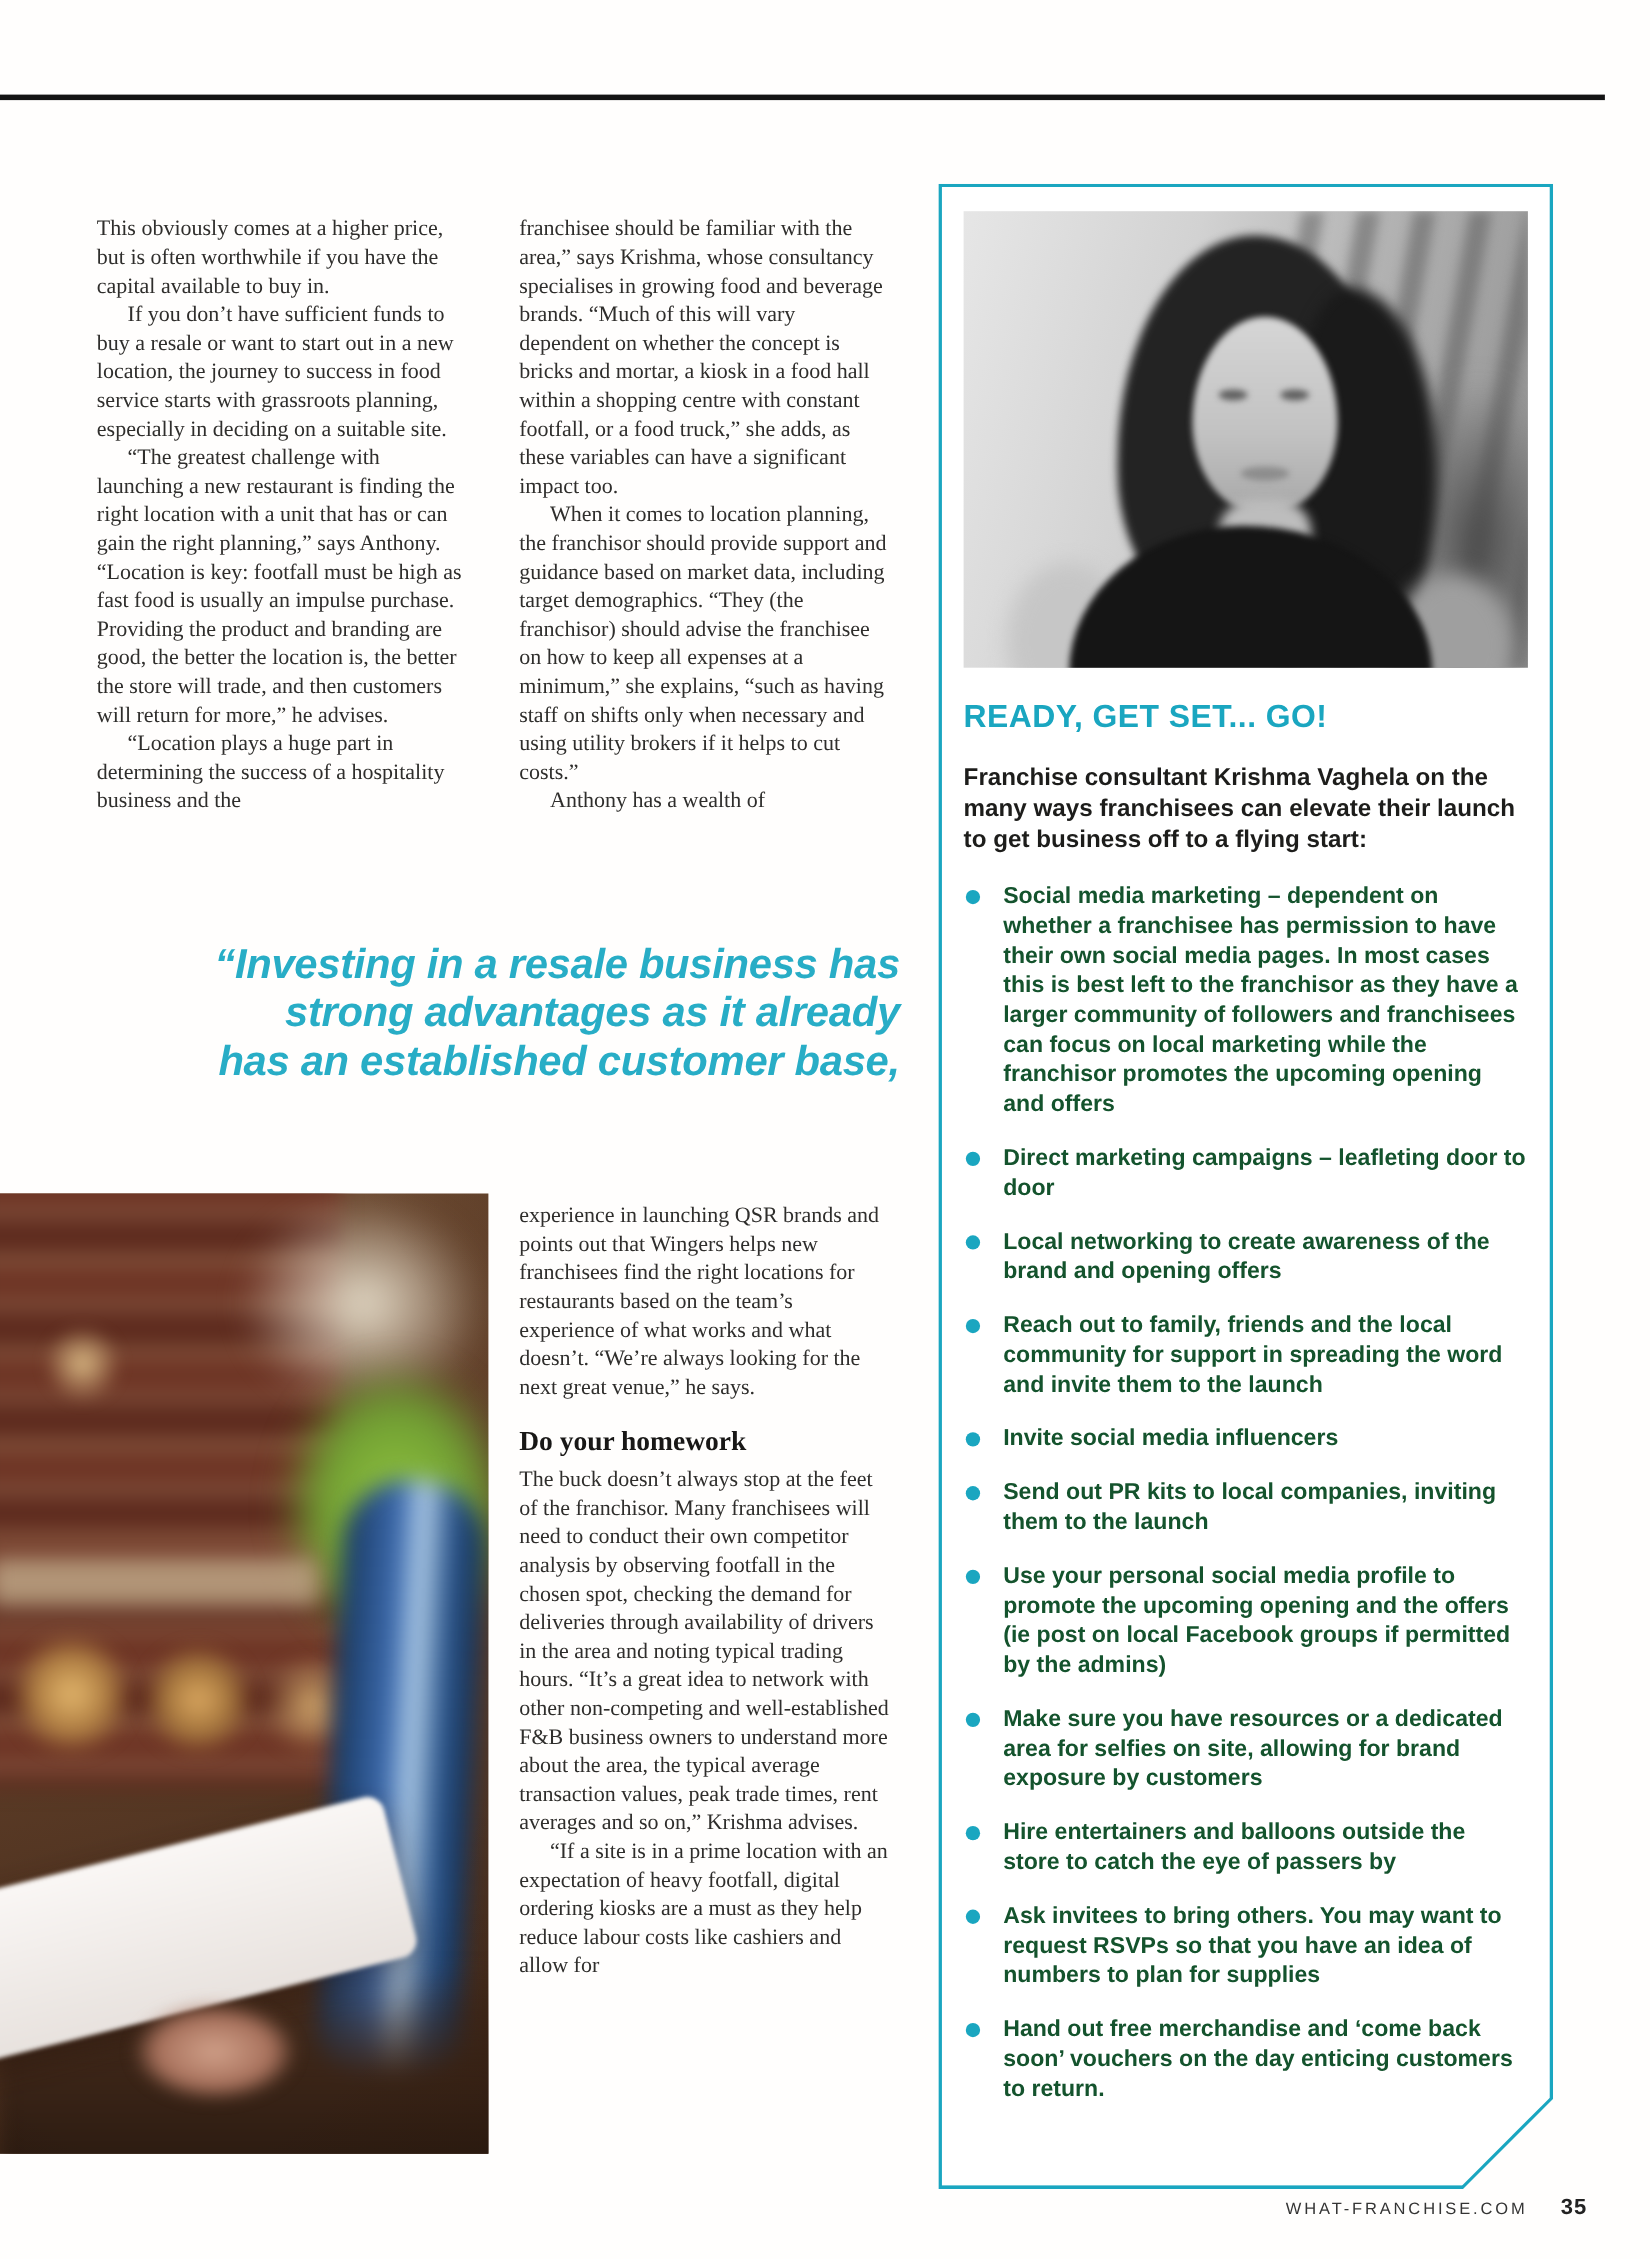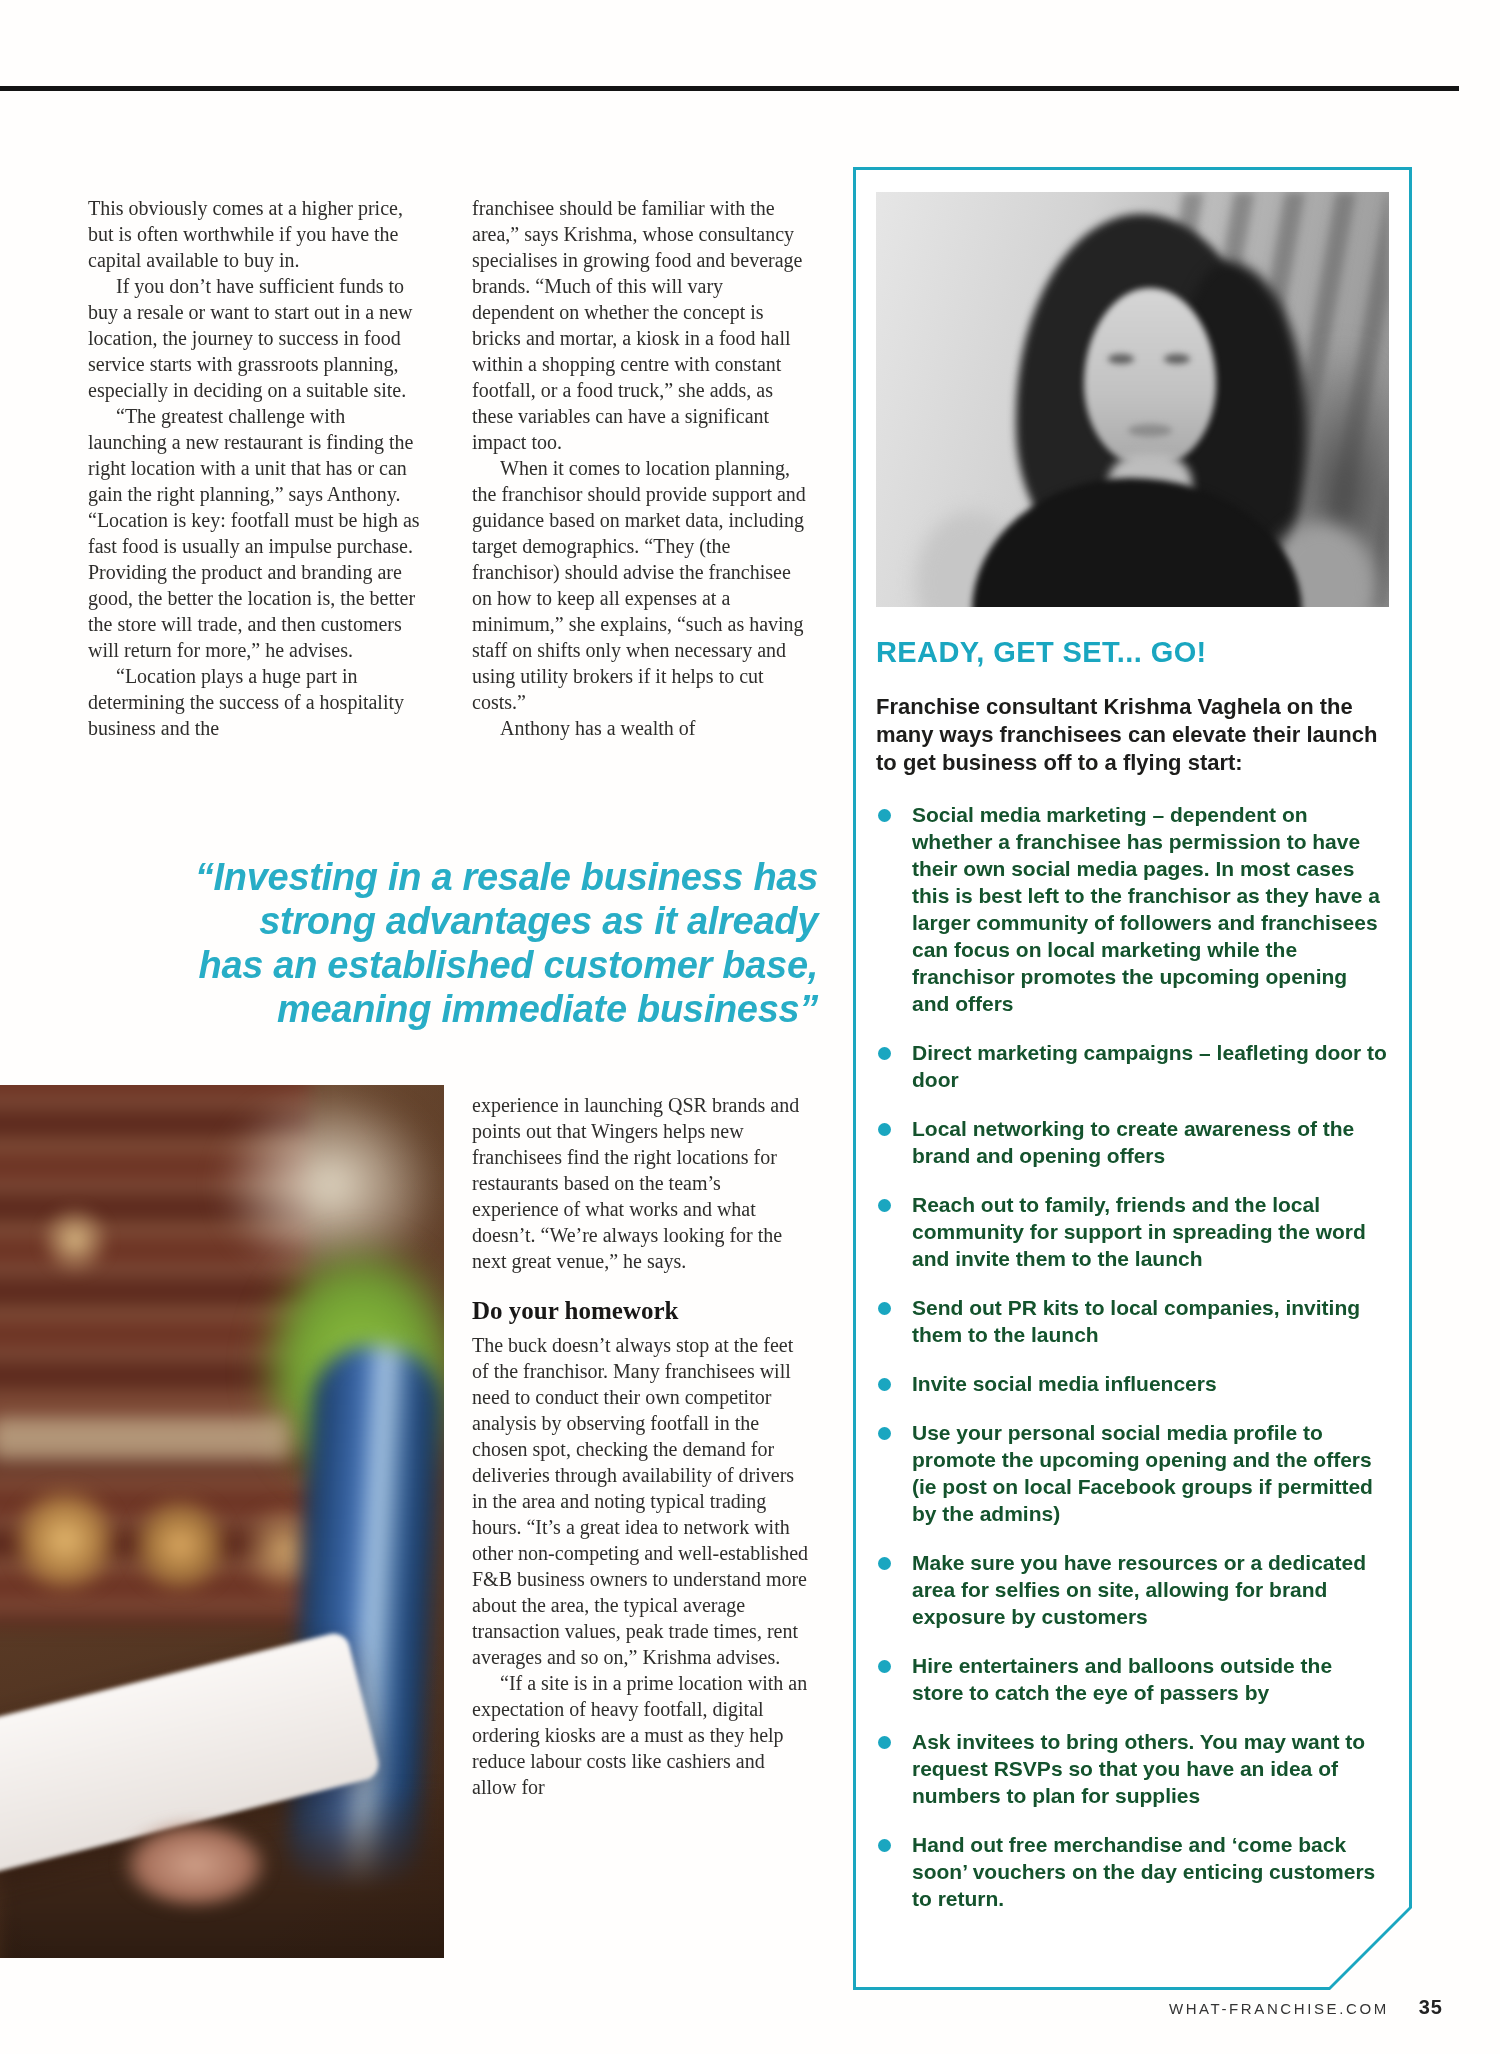--- a/index.html
+++ b/index.html
@@ -148,21 +148,20 @@
   <div class="col col-2-top">
     <p>franchisee should be familiar with the area,” says Krishma, whose consultancy specialises in growing food and beverage brands. “Much of this will vary dependent on whether the concept is bricks and mortar, a kiosk in a food hall within a shopping centre with constant footfall, or a food truck,” she adds, as these variables can have a significant impact too.</p>
     <p class="indent">When it comes to location planning, the franchisor should provide support and guidance based on market data, including target demographics. “They (the franchisor) should advise the franchisee on how to keep all expenses at a minimum,” she explains, “such as having staff on shifts only when necessary and using utility brokers if it helps to cut costs.”</p>
     <p class="indent">Anthony has a wealth of</p>
   </div>
 
   <div class="pull-quote">
     <span>“Investing in a resale business has</span>
     <span>strong advantages as it already</span>
     <span>has an established customer base,</span>
-    <span>meaning immediate business”</span>
   </div>
 
   <div class="photo-left">
     <div class="pl-brick"></div>
     <div class="pl-light"></div>
     <div class="pl-green"></div>
     <div class="pl-shelf"></div>
     <div class="pl-bokeh4"></div>
     <div class="pl-bokeh1"></div>
     <div class="pl-bokeh2"></div>
@@ -200,22 +199,22 @@
       </div>
 
       <h2 class="sidebar-heading">READY, GET SET... GO!</h2>
       <p class="sidebar-intro">Franchise consultant Krishma Vaghela on the many ways franchisees can elevate their launch to get business off to a flying start:</p>
 
       <ul class="sidebar-bullets">
         <li><span class="bullet-dot"></span><span>Social media marketing – dependent on whether a franchisee has permission to have their own social media pages. In most cases this is best left to the franchisor as they have a larger community of followers and franchisees can focus on local marketing while the franchisor promotes the upcoming opening and offers</span></li>
         <li><span class="bullet-dot"></span><span>Direct marketing campaigns – leafleting door to door</span></li>
         <li><span class="bullet-dot"></span><span>Local networking to create awareness of the brand and opening offers</span></li>
         <li><span class="bullet-dot"></span><span>Reach out to family, friends and the local community for support in spreading the word and invite them to the launch</span></li>
+        <li><span class="bullet-dot"></span><span>Invite social media influencers</span></li>
         <li><span class="bullet-dot"></span><span>Send out PR kits to local companies, inviting them to the launch</span></li>
-        <li><span class="bullet-dot"></span><span>Invite social media influencers</span></li>
         <li><span class="bullet-dot"></span><span>Use your personal social media profile to promote the upcoming opening and the offers (ie post on local Facebook groups if permitted by the admins)</span></li>
         <li><span class="bullet-dot"></span><span>Make sure you have resources or a dedicated area for selfies on site, allowing for brand exposure by customers</span></li>
         <li><span class="bullet-dot"></span><span>Hire entertainers and balloons outside the store to catch the eye of passers by</span></li>
         <li><span class="bullet-dot"></span><span>Ask invitees to bring others. You may want to request RSVPs so that you have an idea of numbers to plan for supplies</span></li>
         <li><span class="bullet-dot"></span><span>Hand out free merchandise and ‘come back soon’ vouchers on the day enticing customers to return.</span></li>
       </ul>
 
     </div>
   </div>
 

